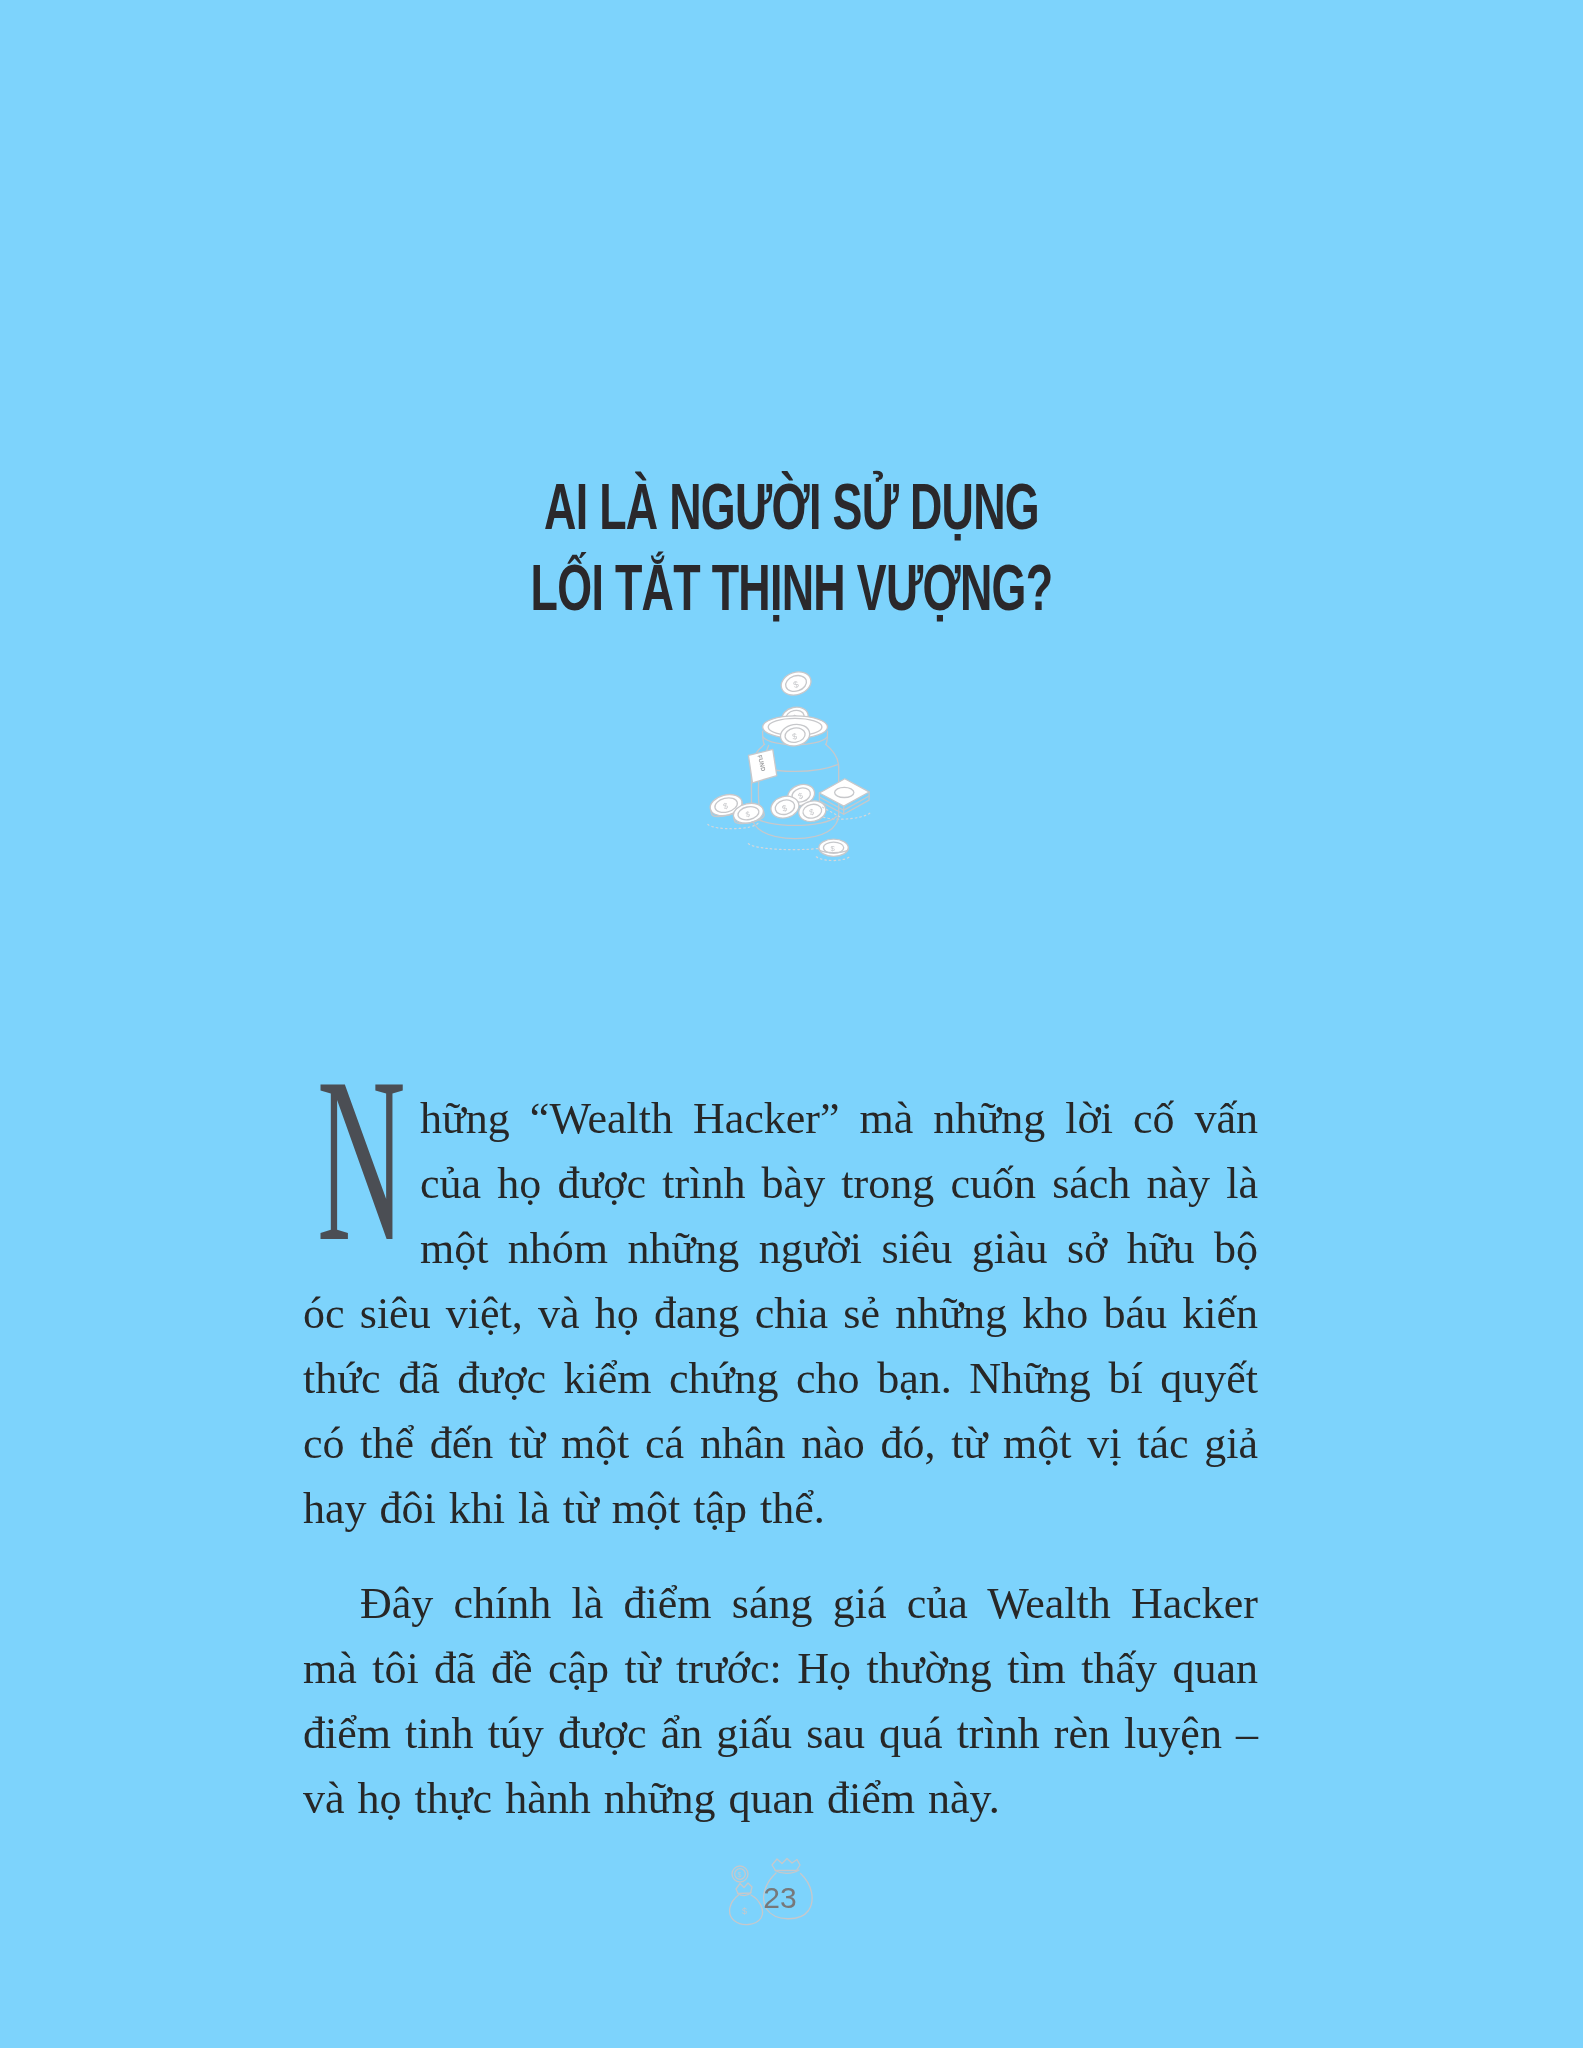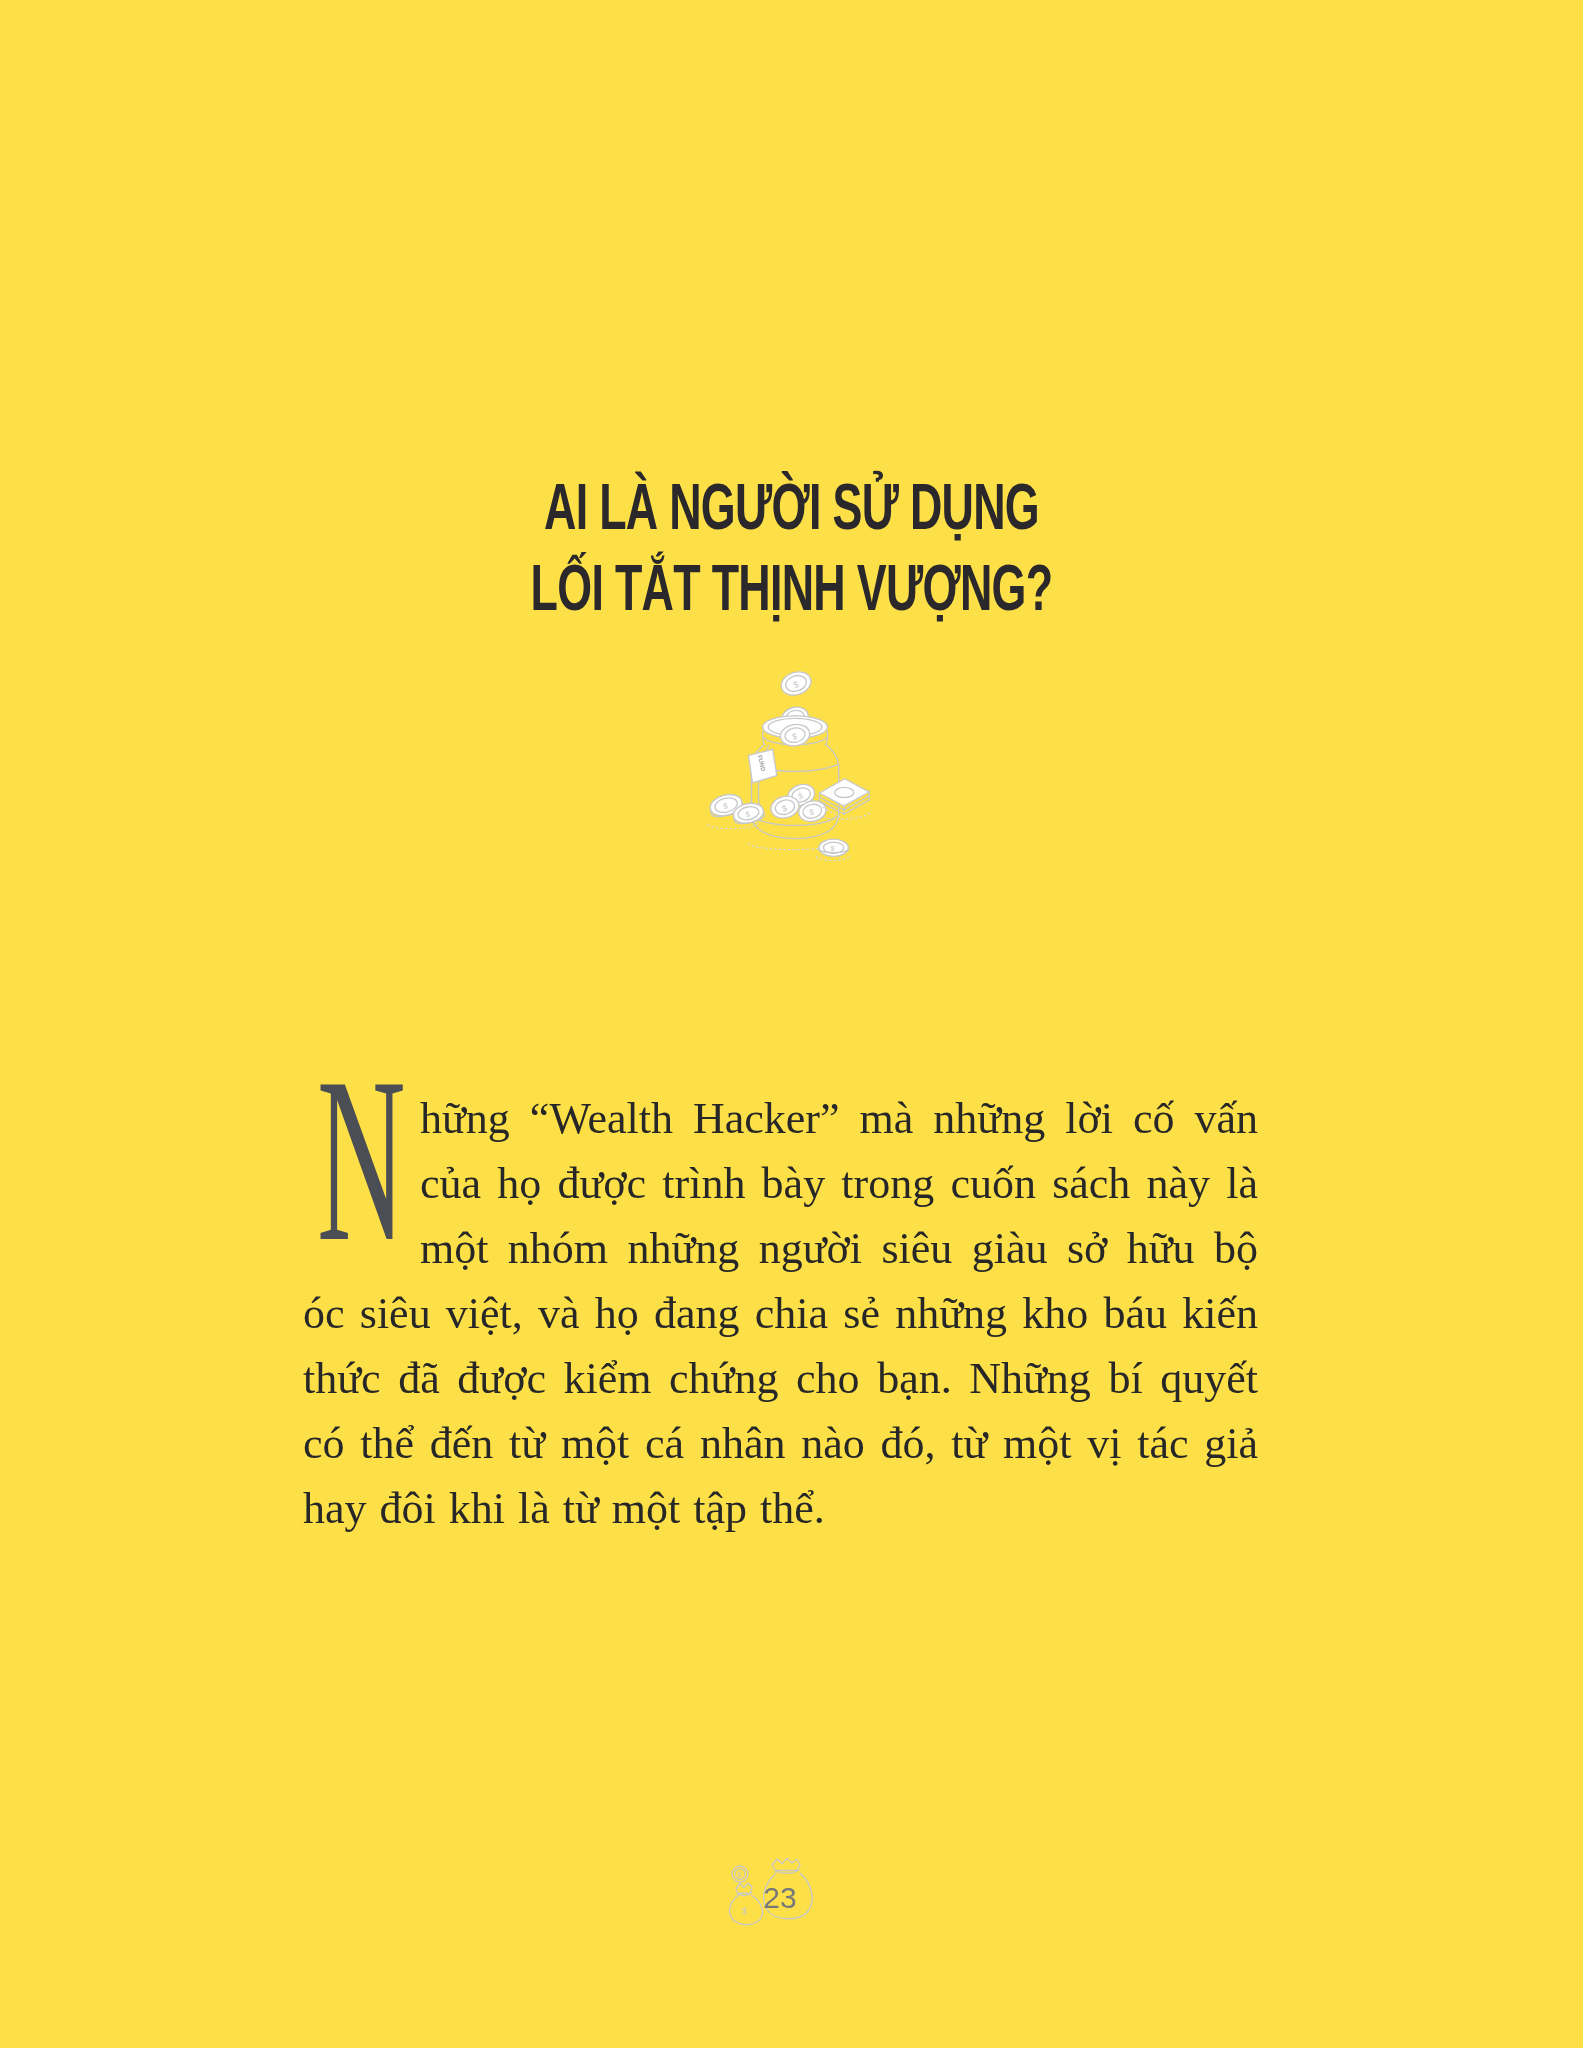--- a/index.html
+++ b/index.html
@@ -1,19 +1,19 @@
 <!DOCTYPE html>
 <html><head>
 <meta charset="utf-8">
 <style>
   html,body{margin:0;padding:0;background:#ffffff;}
   #page{
     position:relative;
     width:1583px;height:2048px;
-    background:#fde047;
+    background:#7dd3fc;
     overflow:hidden;
     font-family:"Liberation Serif",serif;
   }
   
   .chapter-title{
     position:absolute;left:0;right:0;top:424px;
     text-align:center;
     font-family:"Liberation Sans",sans-serif;
     font-weight:bold;
     font-size:64px;line-height:81px;
@@ -164,20 +164,21 @@
       </g>
     </svg>
   </div>
 
   <div class="body-text">
     <p>
       <span class="dropcap-box">
           <span class="dropcap">N</span>
         </span><span>hững “Wealth Hacker” mà những lời cố vấn của họ được trình bày trong cuốn sách này là một nhóm những người siêu giàu sở hữu bộ óc siêu việt, và họ đang chia sẻ những kho báu kiến thức đã được kiểm chứng cho bạn. Những bí quyết có thể đến từ một cá nhân nào đó, từ một vị tác giả hay đôi khi là từ một tập thể.</span>
     </p>
+    <p class="para-2">Đây chính là điểm sáng giá của Wealth Hacker mà tôi đã đề cập từ trước: Họ thường tìm thấy quan điểm tinh túy được ẩn giấu sau quá trình rèn luyện – và họ thực hành những quan điểm này.</p>
   </div>
 
   <div class="footer">
     <svg viewBox="0 0 100 80" xmlns="http://www.w3.org/2000/svg">
 
       <g>
         <circle class="lineart" cx="20" cy="22" r="8"></circle>
         <circle class="lineart" cx="20" cy="22" r="5.3"></circle>
         <text class="coin-sym" x="17.5" y="25" font-size="7">$</text>
       </g>

